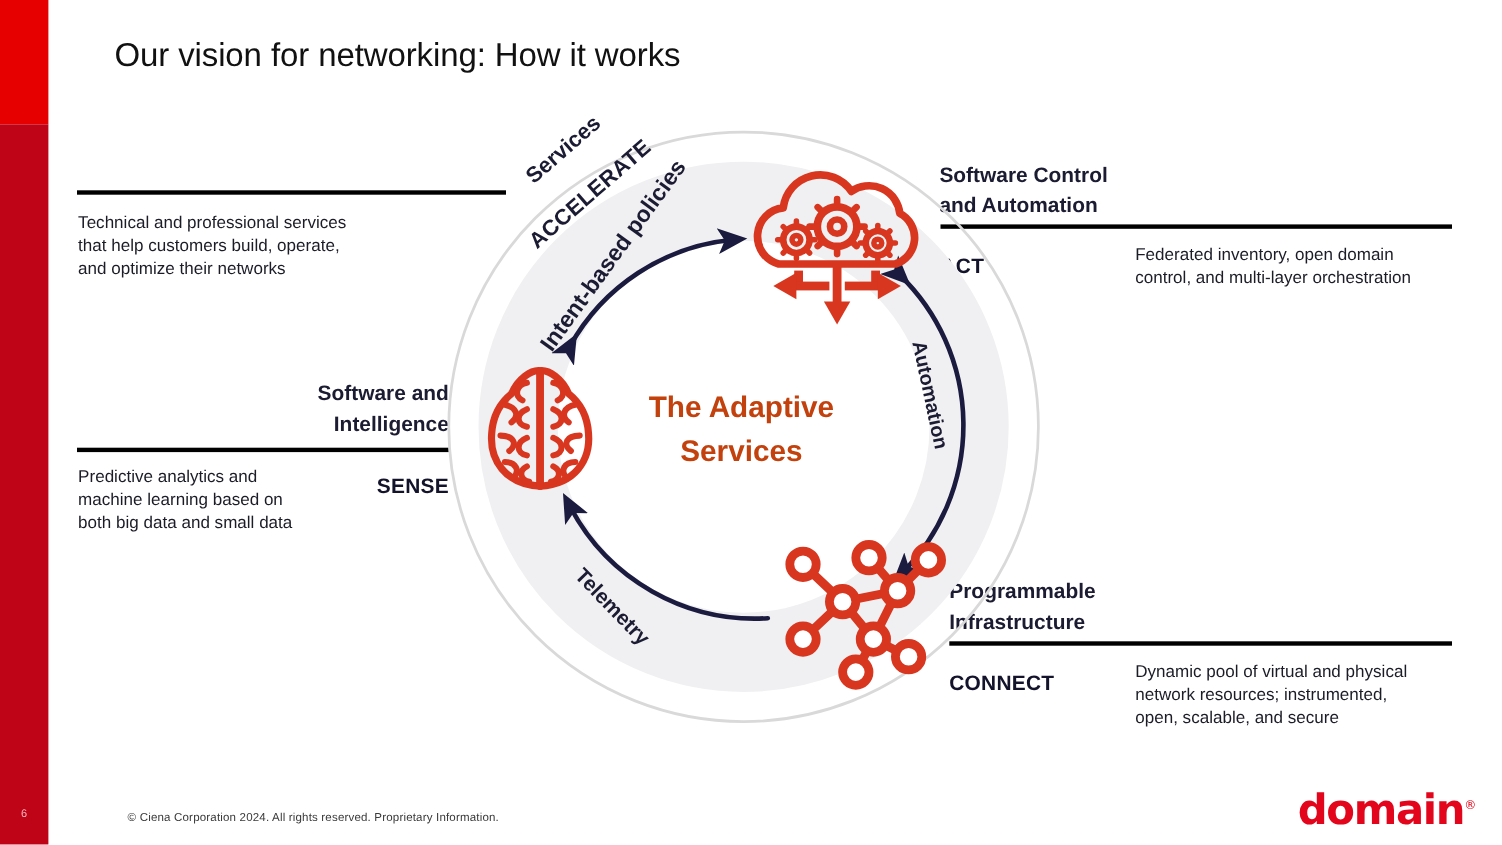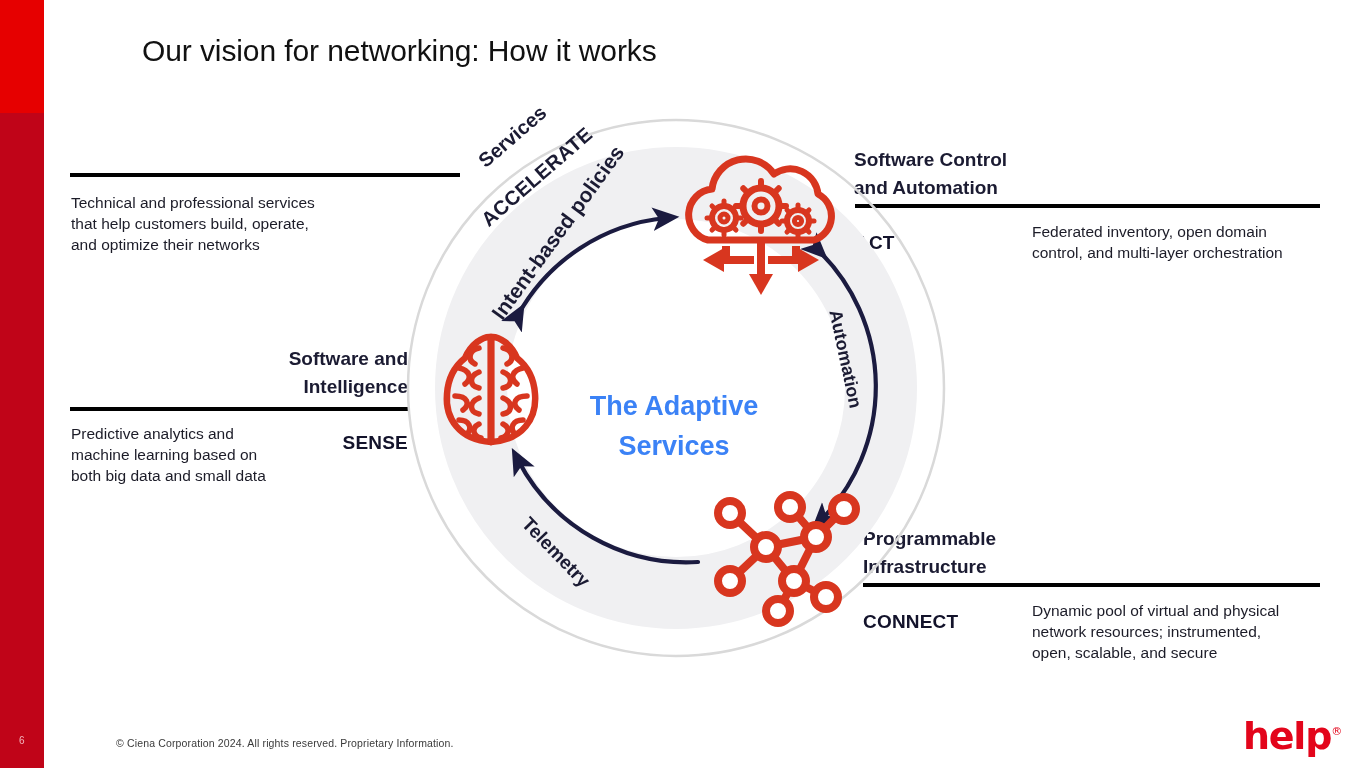--- a/index.html
+++ b/index.html
@@ -45,21 +45,20 @@
 
   
   .title {
     position: absolute;
     left: 104px; top: 34px;
     font-size: 30px;
     font-weight: 400;
     color: #111111;
     letter-spacing: -0.1px;
     white-space: nowrap;
-    margin-left: 38px;
   }
 
   
   .rule {
     position: absolute;
     background: #000000;
     height: 4px;
   }
 
   
@@ -95,22 +94,21 @@
   #diagram svg { display: block; }
 
   .ctr-label {
     position: absolute;
     left: 540px; top: 350px;
     width: 268px;
     text-align: center;
     font-size: 27px;
     line-height: 40px;
     font-weight: 700;
-    color: #3b82f6;
-    margin-top: 36px;
+    color: #c2410c;
   }
 
   
   .arc-lbl {
     position: absolute;
     font-weight: 700;
     color: #1b1b33;
     white-space: nowrap;
     transform-origin: 0 0;
   }
@@ -346,15 +344,15 @@
     <div>Services</div>
   </div>
 
   <div class="arc-lbl" id="lbl-services">Services</div>
   <div class="arc-lbl" id="lbl-accelerate">ACCELERATE</div>
   <div class="arc-lbl" id="lbl-intent">Intent-based policies</div>
   <div class="arc-lbl" id="lbl-automation">Automation</div>
   <div class="arc-lbl" id="lbl-telemetry">Telemetry</div>
 
   <div class="copyright">© Ciena Corporation 2024. All rights reserved. Proprietary Information.</div>
-  <div class="logo"><span>help</span><span class="tm">®</span></div>
+  <div class="logo"><span>domain</span><span class="tm">®</span></div>
 
 </div>
 
 </body></html>

